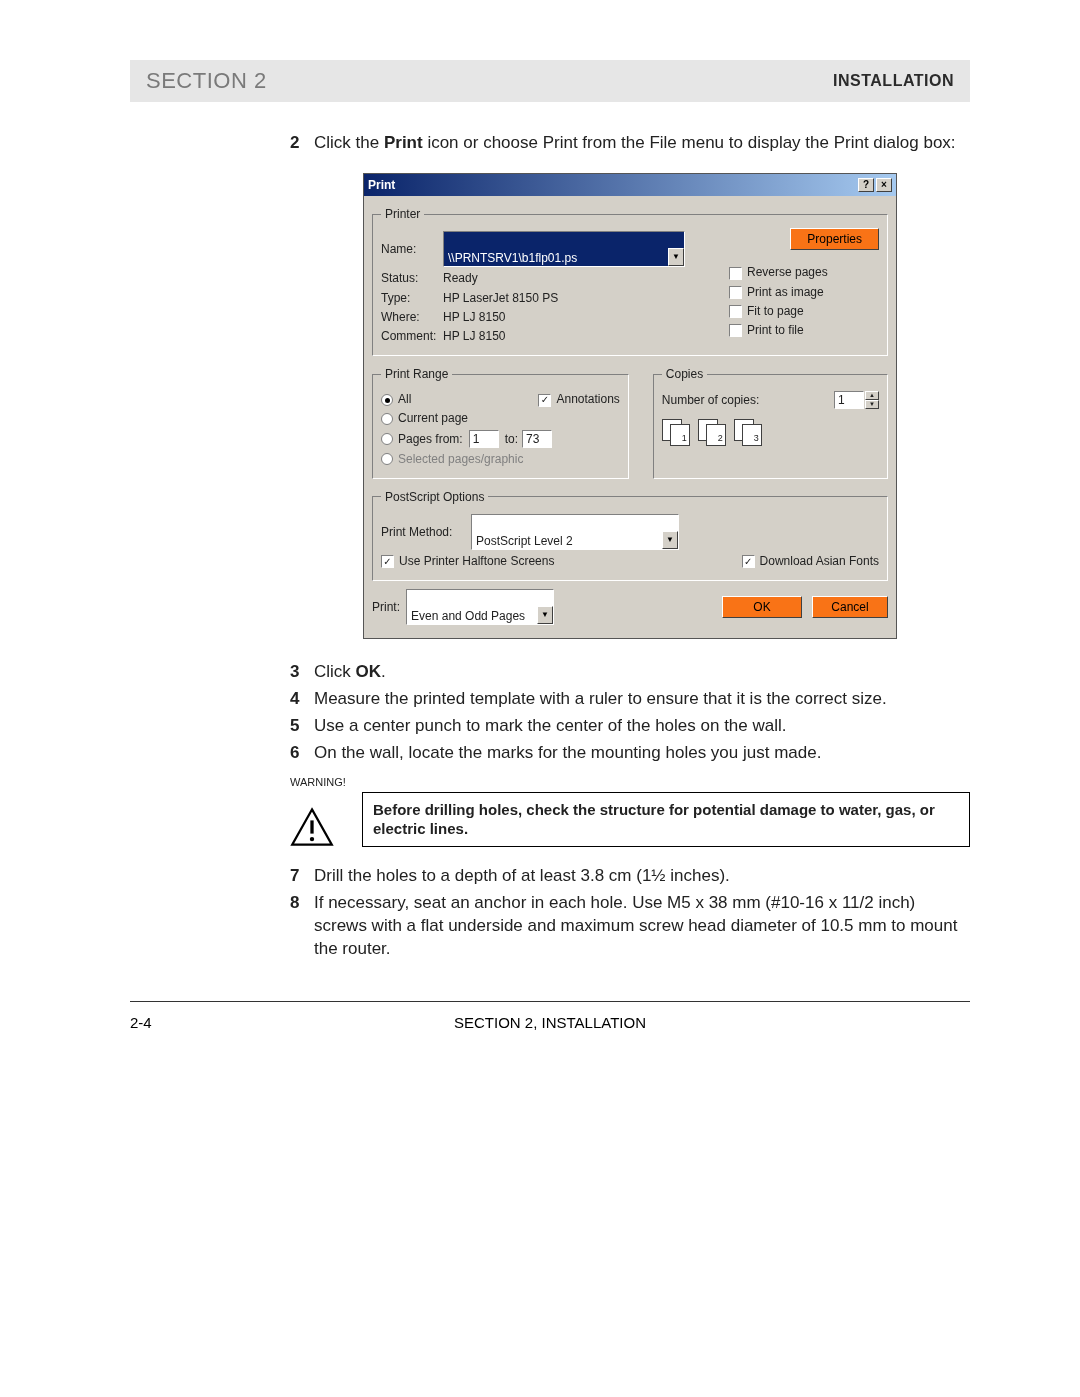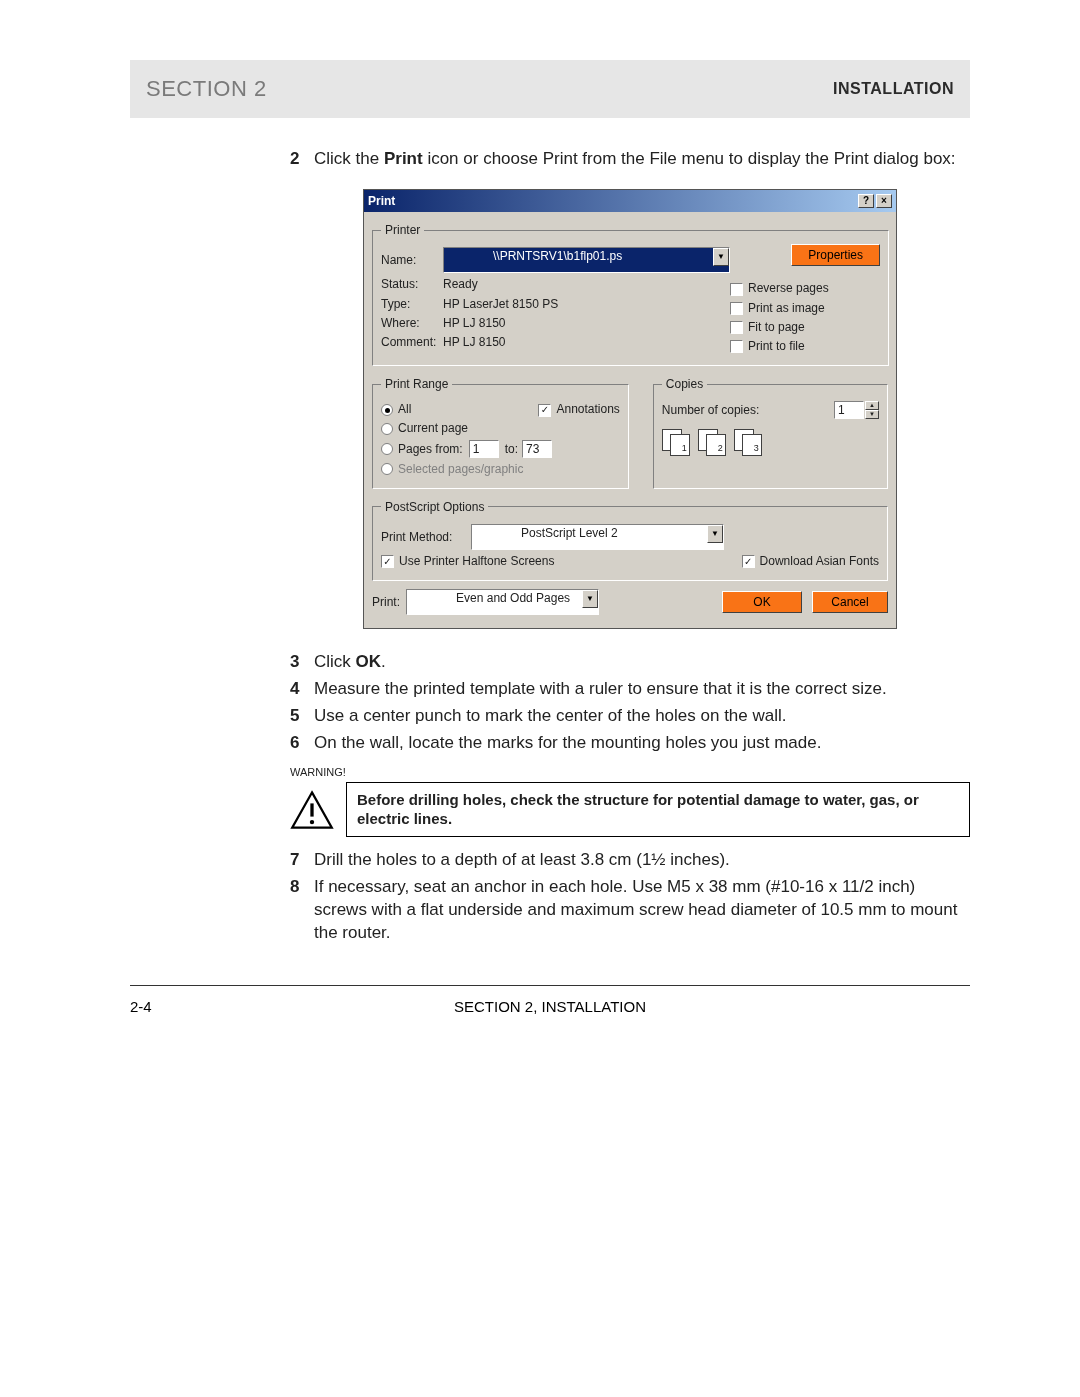--- a/index.html
+++ b/index.html
@@ -12,21 +12,21 @@
     position: relative;
   }
   .page {
     padding: 60px 110px 40px 130px;
   }
   .header-bar {
     background: #e6e6e6;
     display: flex;
     justify-content: space-between;
     align-items: center;
-    padding: 16px 16px;
+    padding: 8px 16px;
     margin-bottom: 30px;
     gap: 29px;
   }
   .header-left {
     font-size: 22px;
     color: #7a7a7a;
     letter-spacing: 0.5px;
   }
   .header-right {
     font-size: 16px;
@@ -85,23 +85,22 @@
   }
   fieldset legend { padding:0 4px; }
   .row { display:flex; align-items:center; margin:3px 0; }
   .lbl { width:62px; }
   .combo {
     background:#fff;
     border:1px solid #808080;
     border-right-color:#fff;
     border-bottom-color:#fff;
     display:inline-flex;
-    align-items:flex-start;
-    height:26px;
-    padding-left:45px;
+    align-items:flex-end;
+    height:36px;
   }
   .combo.sel {
     background:#0a246a; color:#fff;
   }
   .combo-txt { padding:0 4px; min-width:200px; }
   .combo-btn {
     width:16px; height:18px;
     background:#d4d0c8;
     border:1px solid #fff;
     border-right-color:#404040;
@@ -170,21 +169,21 @@
     font-size:9px; display:flex; align-items:flex-end; justify-content:flex-end;
     padding:0 2px 1px 0;
   }
   .ci-back { left:0; top:0; }
   .ci-front { left:8px; top:5px; }
   .two-col { display:flex; gap:24px; }
   .note-block {
     font-size:15px; font-weight:bold; margin:10px 24px 14px 24px; line-height:1.3;
   }
   .warn-label { font-size:11px; margin-top:10px; margin-bottom:2px; }
-  .warn-grid { display:flex; gap:12px; align-items:center; margin-bottom:12px; }
+  .warn-grid { display:flex; gap:28px; align-items:flex-end; margin-bottom:18px; }
   .warn-icon { width:44px; flex-shrink:0; }
   .warn-tri {
     width:44px; height:40px; position:relative;
   }
   .warn-tri svg { width:100%; height:100%; }
   .warn-box {
     border:1px solid #000; padding:8px 10px; font-size:15px; font-weight:bold; flex:1;
     line-height:1.25;
   }
   .footer-line {

